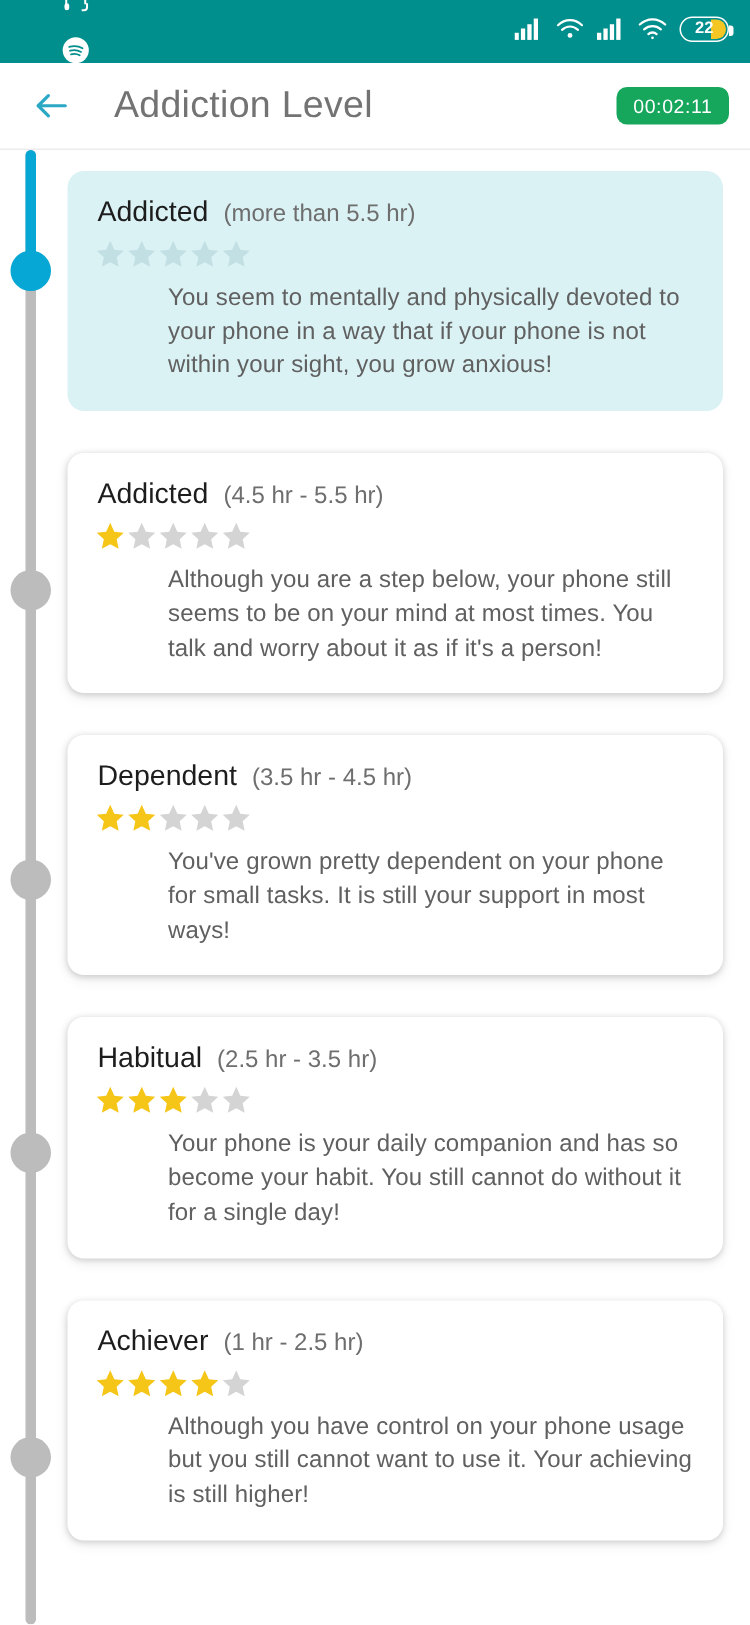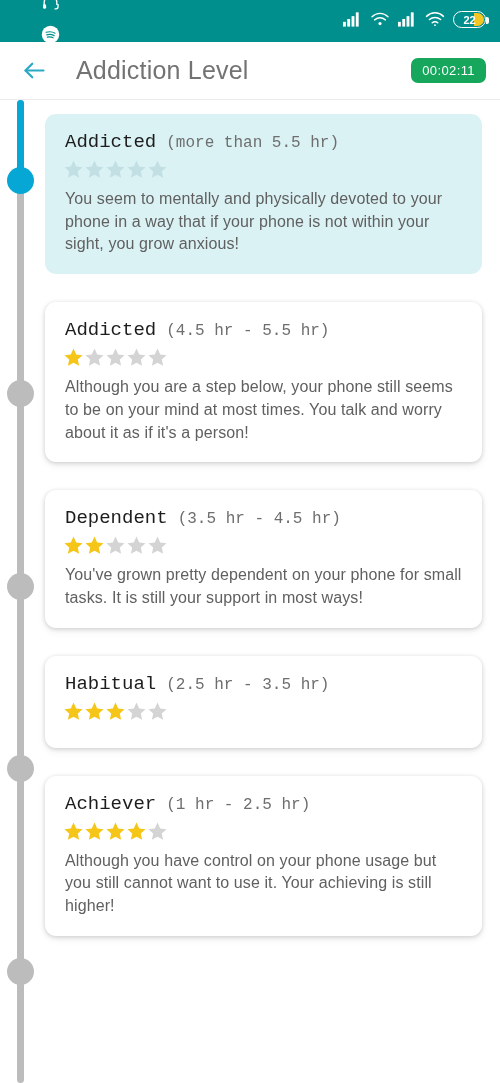--- a/index.html
+++ b/index.html
@@ -74,29 +74,29 @@
   .cards { position:relative; padding:14px 18px 0 45px; }
 
   .card {
     background:#ffffff; border-radius:11px;
     padding:17px 18px 18px 20px;
     margin-bottom:28px;
     box-shadow:0 1px 4px rgba(0,0,0,.16), 0 3px 9px rgba(0,0,0,.07);
   }
   .card.highlight { background:#dbf2f5; box-shadow:none; }
 
-  .card-head { display:flex; align-items:baseline;font-family:Liberation Mono, monospace; }
+  .card-head { display:flex; align-items:baseline; }
   .card-title { font-size:19px; color:#1d1d1d; font-weight:400; }
   .card-range { font-size:16px; color:#6e6e6e; margin-left:10px; }
 
   .stars { margin:6px 0 8px -2px; display:flex; }
   .star { width:21px; height:21px; display:block; }
 
   .card-desc {
-    font-size:16px; line-height:1.42; color:#606060; letter-spacing:.1px;
+    font-size:16px; line-height:1.42; color:#606060; letter-spacing:.1px;margin-left:47px;
   }
 </style>
 </head>
 <body>
 
 <div class="phone">
 
   <div class="statusbar">
     <div class="sb-left">
       <span class="sb-time">11:35 PM</span>
@@ -269,20 +269,21 @@
             <svg class="star" viewBox="0 0 24 24">
               <path d="M12 1.8l3.1 6.7 7.2.8-5.4 5 1.5 7.2L12 18l-6.4 3.5 1.5-7.2-5.4-5 7.2-.8z" fill="#f5c518"></path>
             </svg>
             <svg class="star" viewBox="0 0 24 24">
               <path d="M12 1.8l3.1 6.7 7.2.8-5.4 5 1.5 7.2L12 18l-6.4 3.5 1.5-7.2-5.4-5 7.2-.8z" fill="#d4d4d4"></path>
             </svg>
             <svg class="star" viewBox="0 0 24 24">
               <path d="M12 1.8l3.1 6.7 7.2.8-5.4 5 1.5 7.2L12 18l-6.4 3.5 1.5-7.2-5.4-5 7.2-.8z" fill="#d4d4d4"></path>
             </svg>
           </div>
+          <div class="card-desc">Your phone is your daily companion and has so become your habit. You still cannot do without it for a single day!</div>
         </div>
         <div class="card">
           <div class="card-head">
             <span class="card-title">Achiever</span>
             <span class="card-range">(1 hr - 2.5 hr)</span>
           </div>
           <div class="stars">
             <svg class="star" viewBox="0 0 24 24">
               <path d="M12 1.8l3.1 6.7 7.2.8-5.4 5 1.5 7.2L12 18l-6.4 3.5 1.5-7.2-5.4-5 7.2-.8z" fill="#f5c518"></path>
             </svg>

